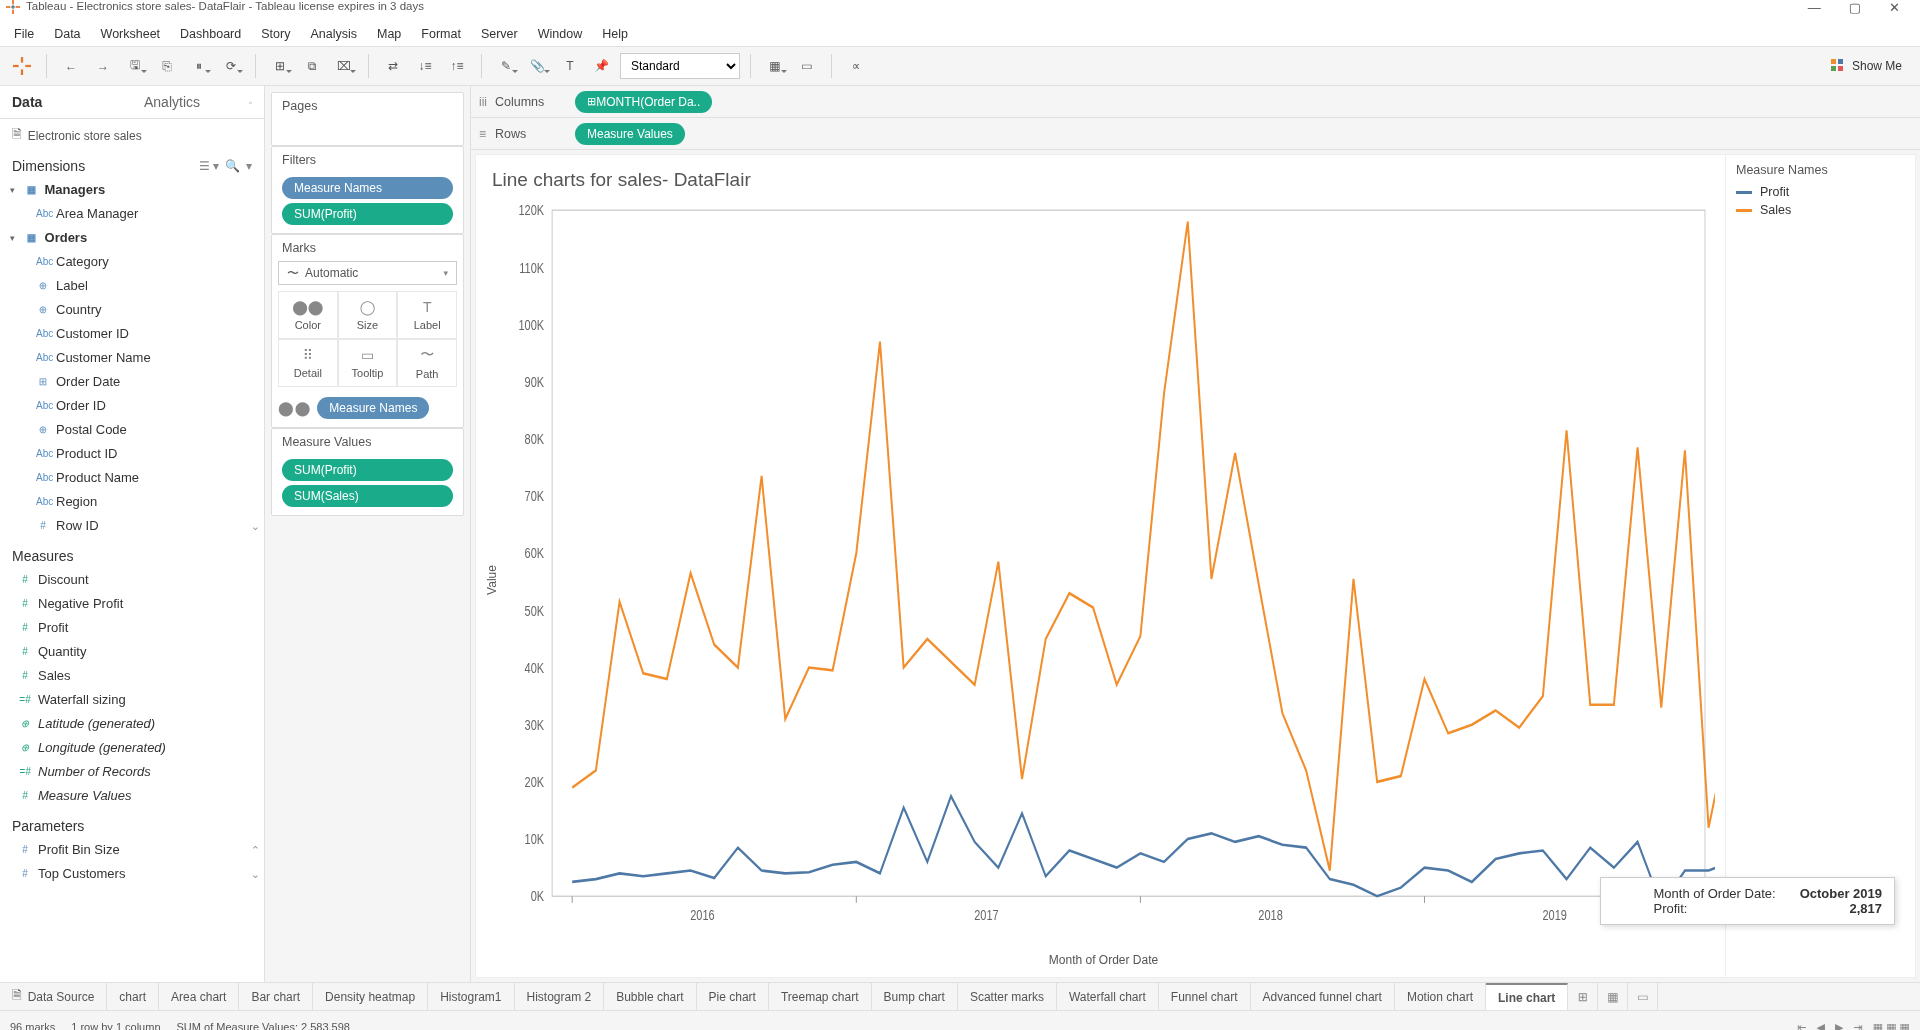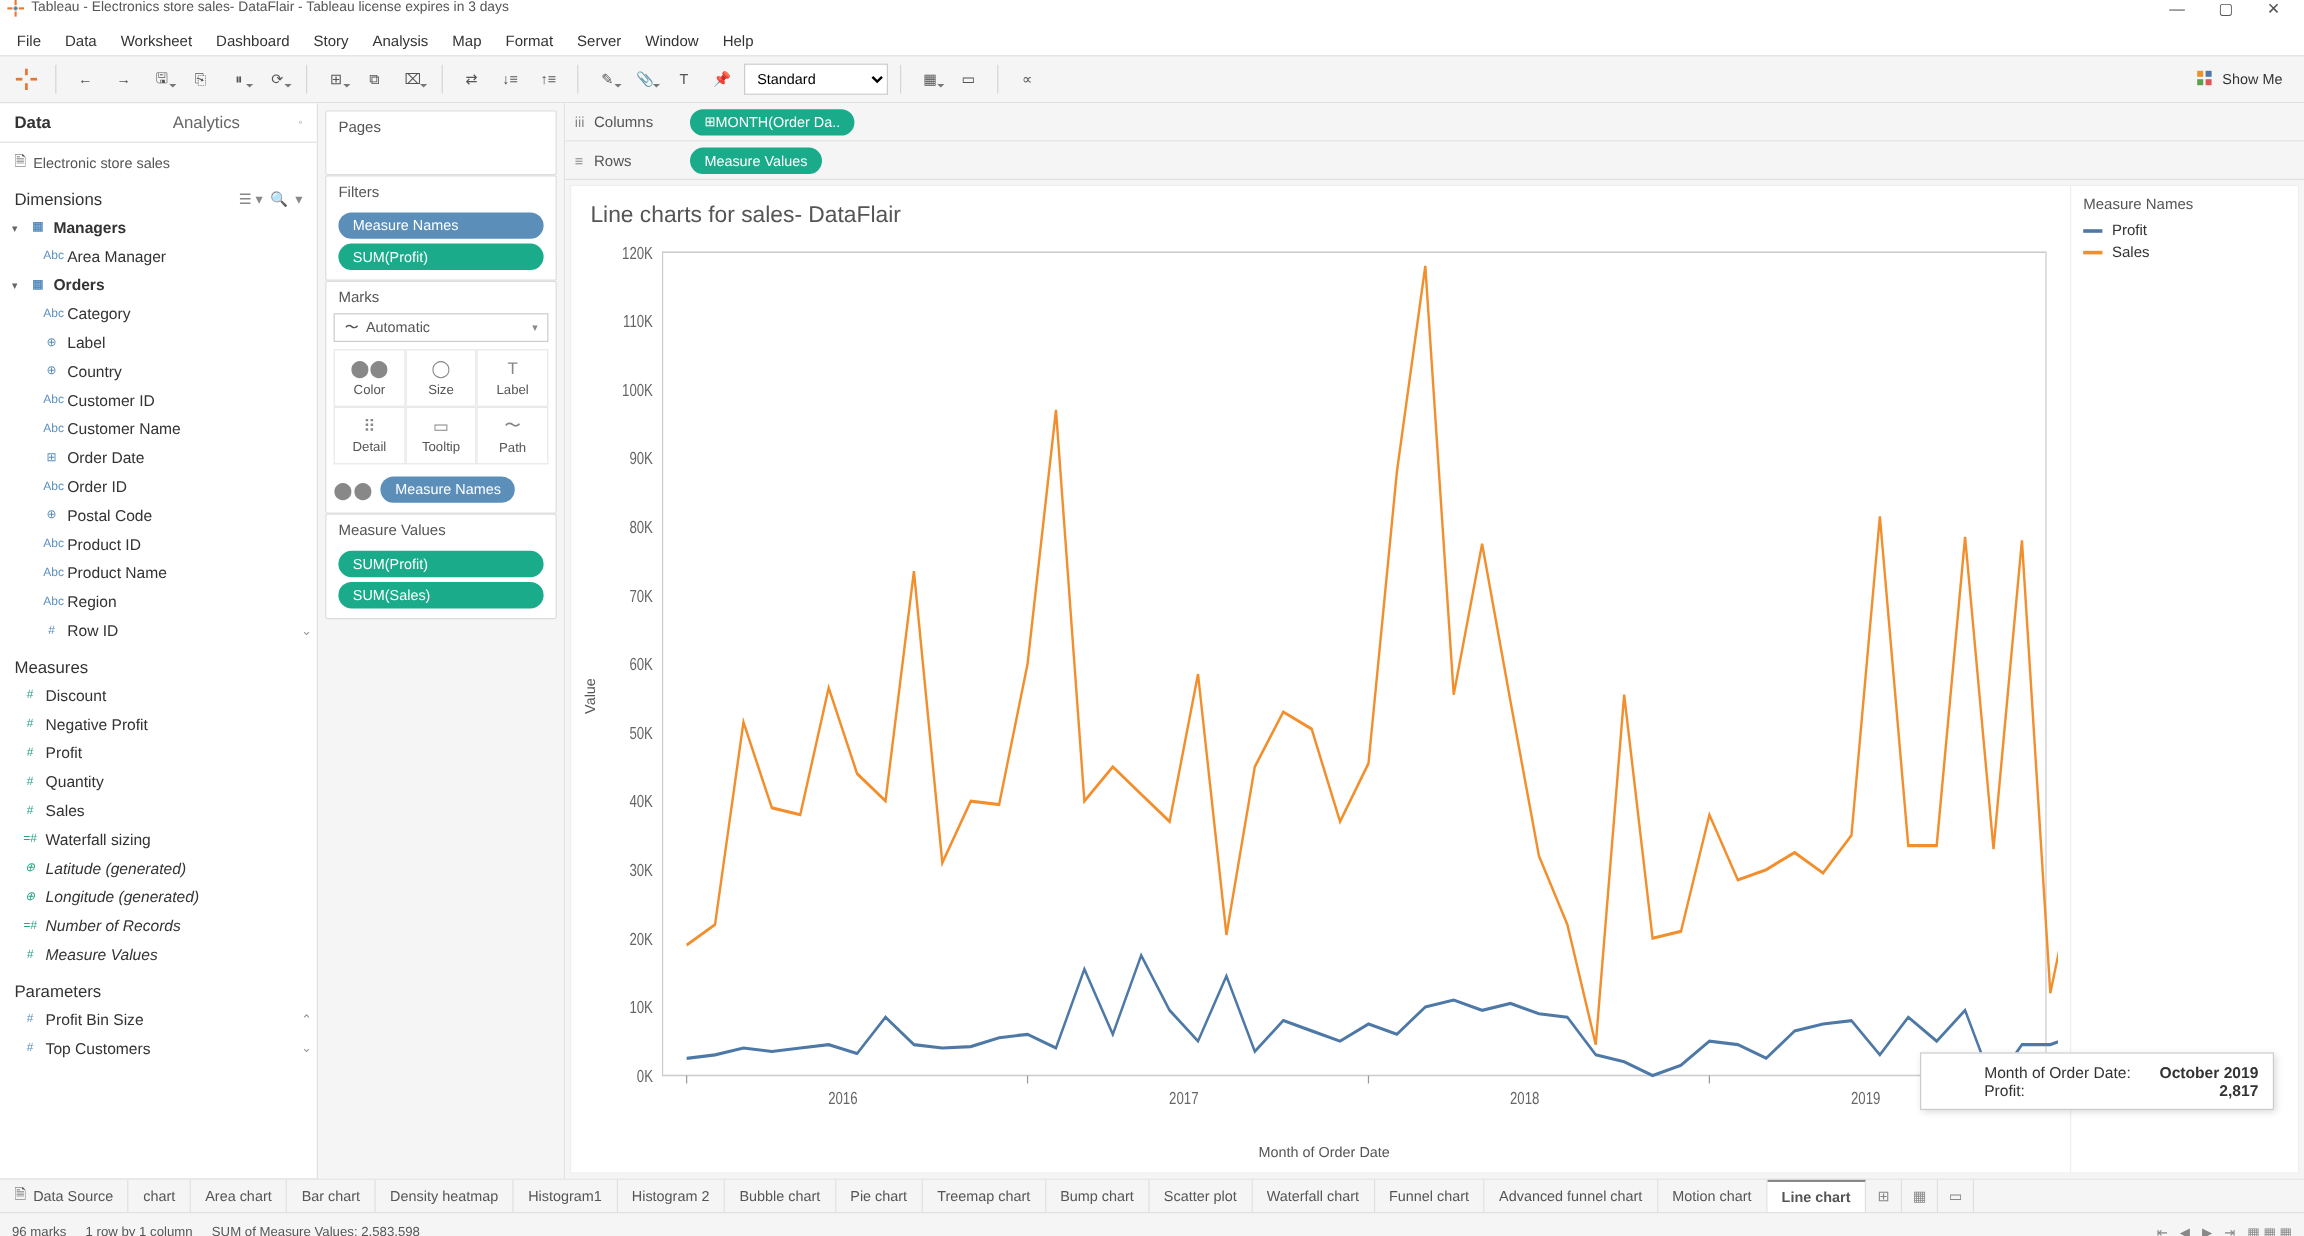--- a/index.html
+++ b/index.html
@@ -472,21 +472,21 @@
       <div class="sheet-tab">chart</div>
       <div class="sheet-tab">Area chart</div>
       <div class="sheet-tab">Bar chart</div>
       <div class="sheet-tab">Density heatmap</div>
       <div class="sheet-tab">Histogram1</div>
       <div class="sheet-tab">Histogram 2</div>
       <div class="sheet-tab">Bubble chart</div>
       <div class="sheet-tab">Pie chart</div>
       <div class="sheet-tab">Treemap chart</div>
       <div class="sheet-tab">Bump chart</div>
-      <div class="sheet-tab">Scatter plot</div>
+      <div class="sheet-tab">Scatter marks</div>
       <div class="sheet-tab">Waterfall chart</div>
       <div class="sheet-tab">Funnel chart</div>
       <div class="sheet-tab">Advanced funnel chart</div>
       <div class="sheet-tab">Motion chart</div>
       <div class="sheet-tab active">Line chart</div>
     </div>
   <div class="sheet-tab iconbtn">⊞</div>
   <div class="sheet-tab iconbtn">▦</div>
   <div class="sheet-tab iconbtn">▭</div>
 </div>

